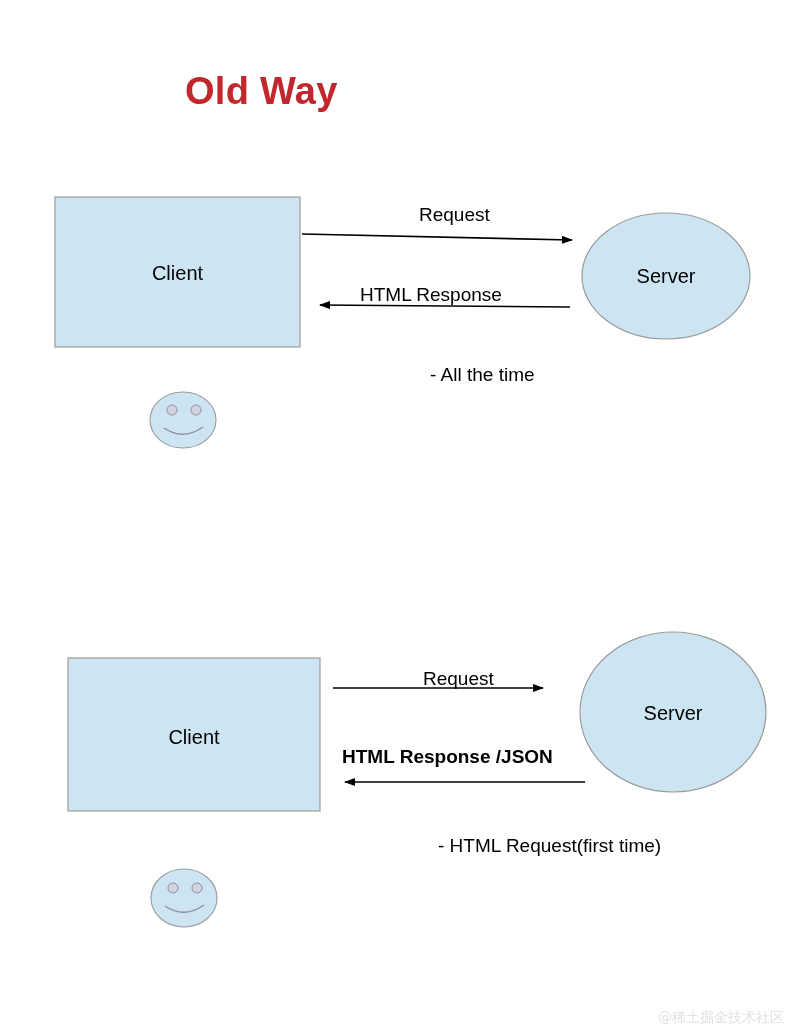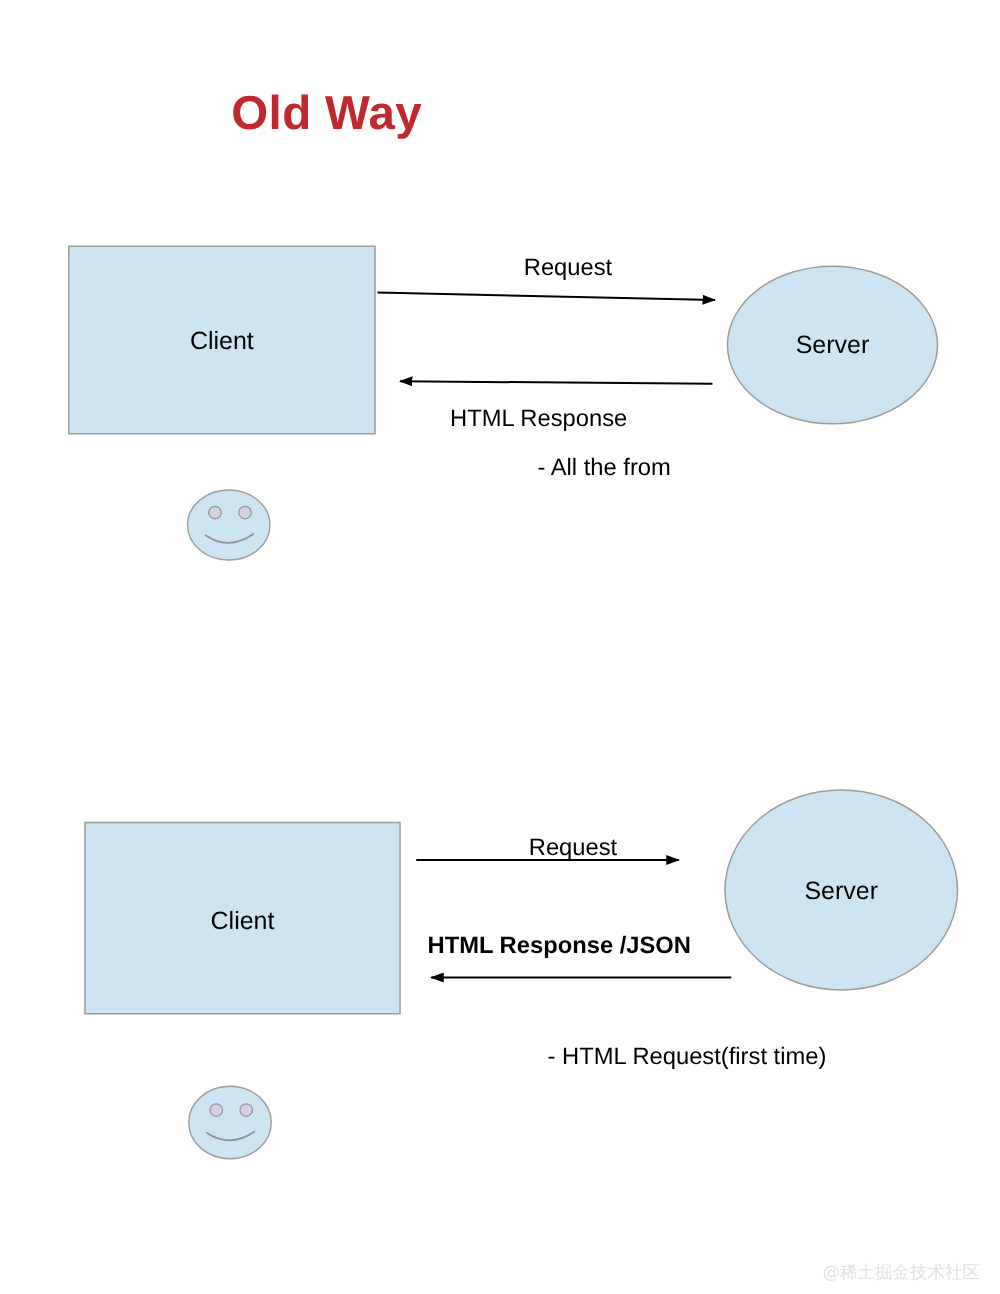--- a/index.html
+++ b/index.html
@@ -68,21 +68,21 @@
     color: #e2e2e2;
     white-space: nowrap;
     font-family: "DejaVu Sans", sans-serif;
     margin-top: 20px;
   }
 
   
   #label-client-old { left: 55px; top: 262px; width: 245px; }
   #label-server-old { left: 582px; top: 265px; width: 168px; }
   #label-request-old { left: 419px; top: 204px; }
-  #label-response-old { left: 360px; top: 284px; margin-top: 41px; }
+  #label-response-old { left: 360px; top: 284px; }
   #note-all-the-time { left: 430px; top: 364px; }
 
   
   #label-client-new { left: 68px; top: 726px; width: 252px; }
   #label-server-new { left: 589px; top: 702px; width: 168px; }
   #label-request-new { left: 423px; top: 668px; }
   #label-response-new { left: 342px; top: 746px; font-weight: bold; }
   #note-html-first { left: 438px; top: 835px; }
   #note-json-from { left: 450px; top: 893px; }
 </style>
@@ -135,21 +135,21 @@
   <div class="section-title" id="title-old">Old Way</div>
 
   <div class="shape-label" id="label-client-old">Client</div>
 
   <div class="shape-label" id="label-server-old">Server</div>
 
   <div class="arrow-label" id="label-request-old">Request</div>
 
   <div class="arrow-label" id="label-response-old">HTML Response</div>
 
-  <div class="note-label" id="note-all-the-time">- All the from</div>
+  <div class="note-label" id="note-all-the-time">- All the time</div>
 
 
   <div class="shape-label" id="label-client-new">Client</div>
 
   <div class="shape-label" id="label-server-new">Server</div>
 
   <div class="arrow-label" id="label-request-new">Request</div>
 
   <div class="arrow-label" id="label-response-new">HTML Response /JSON</div>
 

